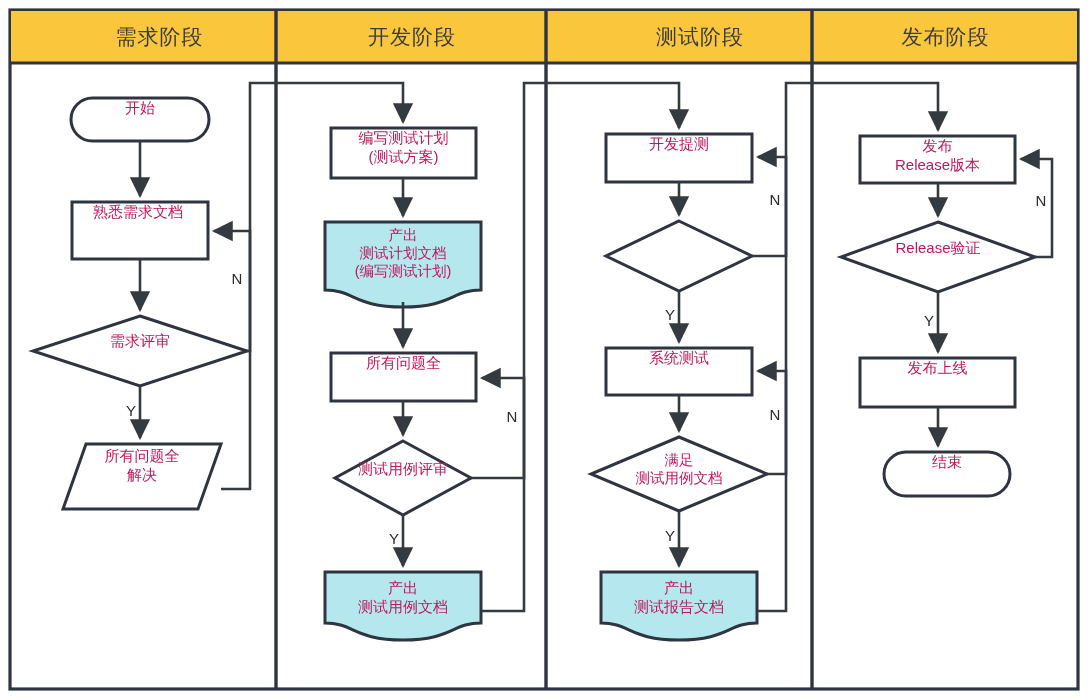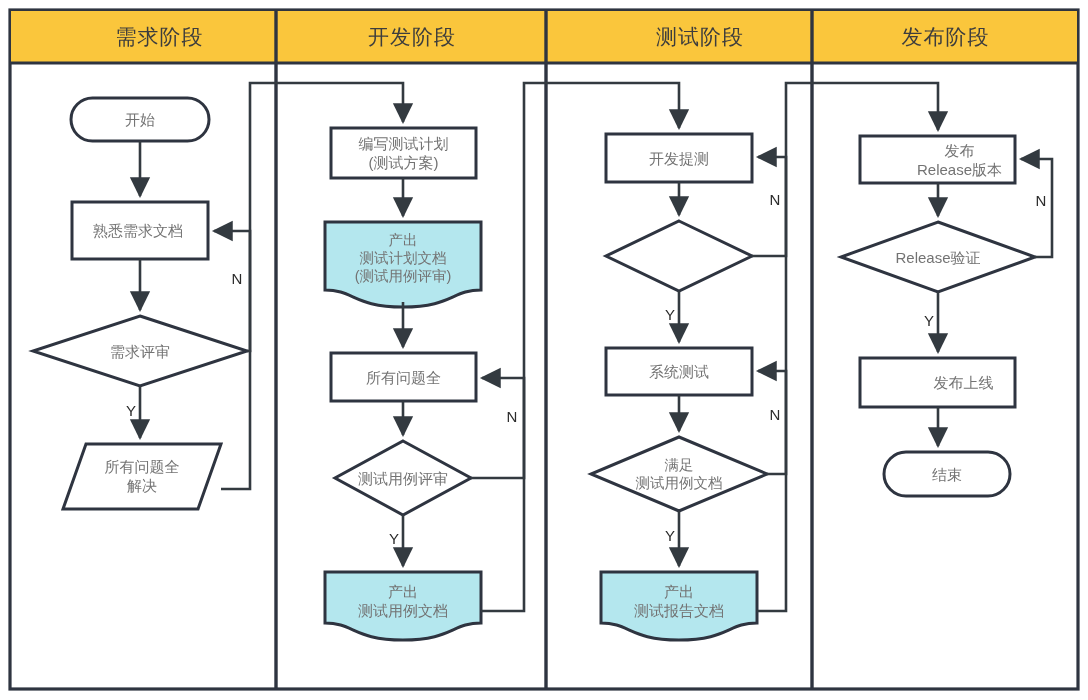--- a/index.html
+++ b/index.html
@@ -8,22 +8,22 @@
   #stage{position:relative;width:1088px;height:700px;background:#ffffff;overflow:hidden;}
   #flow-svg{position:absolute;left:0;top:0;width:1088px;height:700px;}
   .lane-title{
     position:absolute;
     display:flex;align-items:center;justify-content:center;
     font-size:21px;color:#3d3d3d;letter-spacing:1px;
     pointer-events:none;
   }
   .node-label{
     position:absolute;
-    display:flex;flex-direction:column;align-items:center;justify-content:center;
-    text-align:center;color:#737373;font-size:15px;line-height:19px;
+    display:flex;flex-direction:column;align-items:center;justify-content:flex-start;
+    text-align:center;color:#be185d;font-size:15px;line-height:19px;
     pointer-events:none;white-space:nowrap;border-radius:14px;
   }
   .node-label.sm{font-size:14.5px;line-height:18px;}
   .edge-label{
     position:absolute;color:#2b2b2b;font-size:15px;
     display:flex;align-items:center;justify-content:center;
     pointer-events:none;
   }
 </style>
 </head>
@@ -178,21 +178,21 @@
     <span>解决</span>
   </div>
 
   <div class="node-label" style="left:331px;top:128px;width:145px;height:50px;">
     <span>编写测试计划</span>
     <span>(测试方案)</span>
   </div>
   <div class="node-label sm" style="left:322px;top:226px;width:162px;height:64px;">
     <span>产出</span>
     <span>测试计划文档</span>
-    <span>(测试用例评审)</span>
+    <span>(编写测试计划)</span>
   </div>
   <div class="node-label" style="left:331px;top:353px;width:145px;height:48px;">
     <span>所有问题全</span>
   </div>
   <div class="node-label" style="left:315px;top:459px;width:176px;height:38px;">
     <span>测试用例评审</span>
   </div>
   <div class="node-label" style="left:322px;top:578px;width:162px;height:46px;">
     <span>产出</span>
     <span>测试用例文档</span>
@@ -206,28 +206,28 @@
   </div>
   <div class="node-label sm" style="left:593px;top:451px;width:172px;height:46px;">
     <span>满足</span>
     <span>测试用例文档</span>
   </div>
   <div class="node-label" style="left:598px;top:578px;width:162px;height:46px;">
     <span>产出</span>
     <span>测试报告文档</span>
   </div>
 
-  <div class="node-label" style="left:860px;top:136px;width:155px;height:47px;padding-left:22px;">
+  <div class="node-label" style="left:860px;top:136px;width:155px;height:47px;">
     <span>发布</span>
     <span>Release版本</span>
   </div>
   <div class="node-label" style="left:858px;top:238px;width:160px;height:38px;">
     <span>Release验证</span>
   </div>
-  <div class="node-label" style="left:860px;top:358px;width:155px;height:49px;padding-left:26px;">
+  <div class="node-label" style="left:860px;top:358px;width:155px;height:49px;">
     <span>发布上线</span>
   </div>
   <div class="node-label" style="left:884px;top:452px;width:126px;height:44px;">
     <span>结束</span>
   </div>
 
   <div class="edge-label" style="left:228px;top:268px;width:18px;height:20px;">N</div>
   <div class="edge-label" style="left:122px;top:400px;width:18px;height:20px;">Y</div>
 
   <div class="edge-label" style="left:503px;top:406px;width:18px;height:20px;">N</div>

